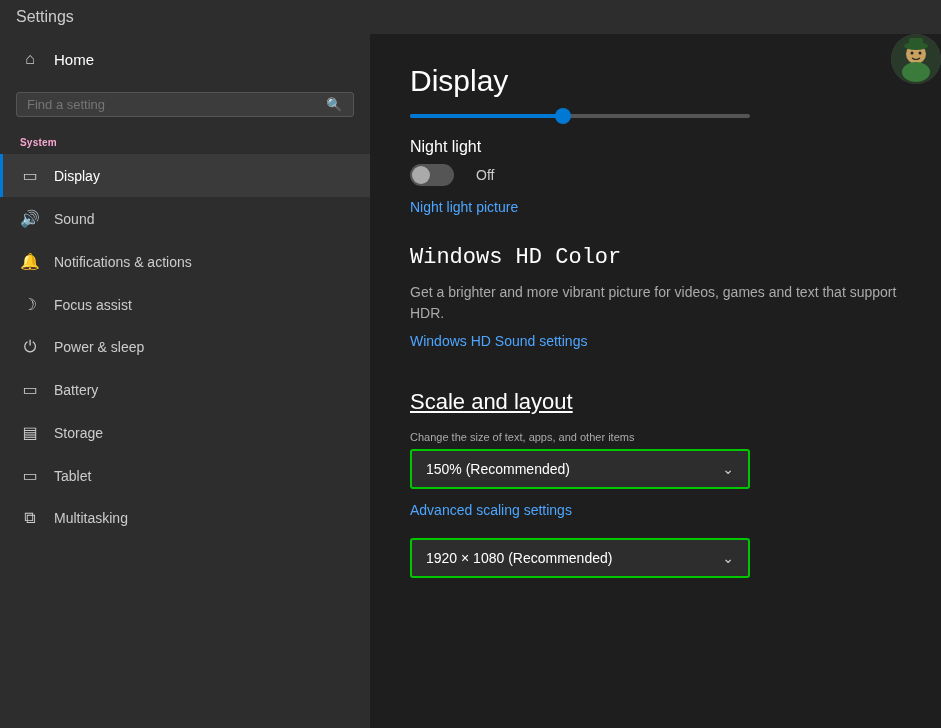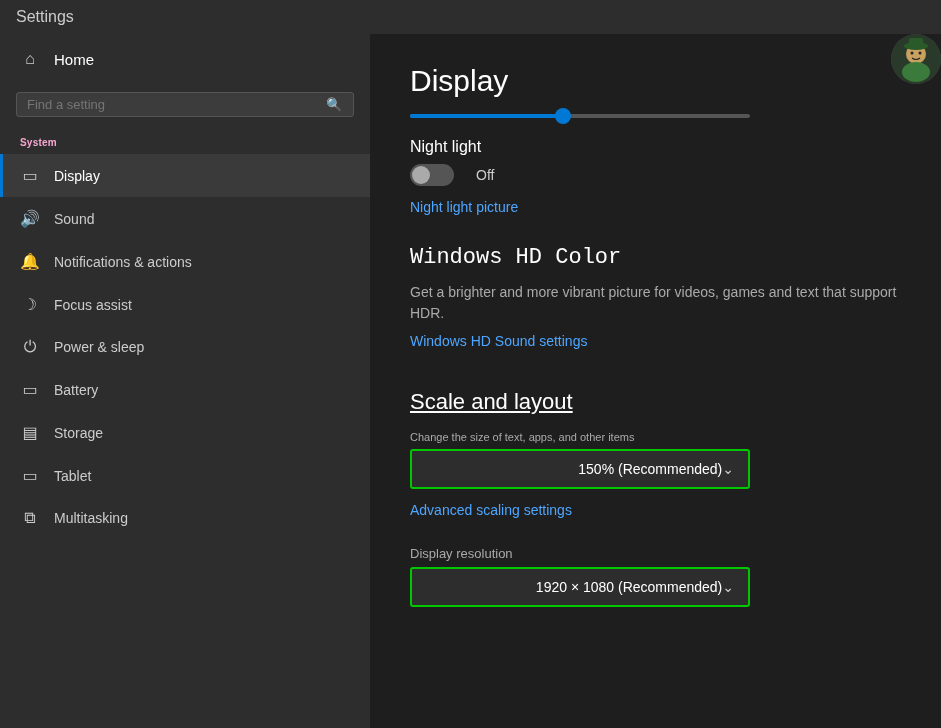--- a/index.html
+++ b/index.html
@@ -210,23 +210,24 @@
     .dropdown-select {
       width: 340px;
       background: #2d2d2d;
       border: 2px solid #00c800;
       border-radius: 3px;
       color: #ffffff;
       font-size: 14px;
       padding: 10px 14px;
       display: flex;
       align-items: center;
-      justify-content: flex-end;
+      justify-content: space-between;
       cursor: pointer;
       margin-bottom: 12px;
+      gap: 20px;
     }
     .dropdown-arrow {
       color: #cccccc;
       font-size: 14px;
     }
     .avatar-img {
       width: 50px;
       height: 50px;
       border-radius: 50%;
       background: #444;
@@ -350,19 +351,18 @@
     <div class="scale-layout-title">Scale and layout</div>
 
     <div class="dropdown-label">Change the size of text, apps, and other items</div>
     <div class="dropdown-select">
       <span>150% (Recommended)</span>
       <span class="dropdown-arrow">⌄</span>
     </div>
 
     <span class="link-text">Advanced scaling settings</span>
 
-    <div class="display-resolution-label">Display resolution</div>
     <div class="dropdown-select">
       <span>1920 × 1080 (Recommended)</span>
       <span class="dropdown-arrow">⌄</span>
     </div>
   </div>
 </div>
 
 </body></html>

